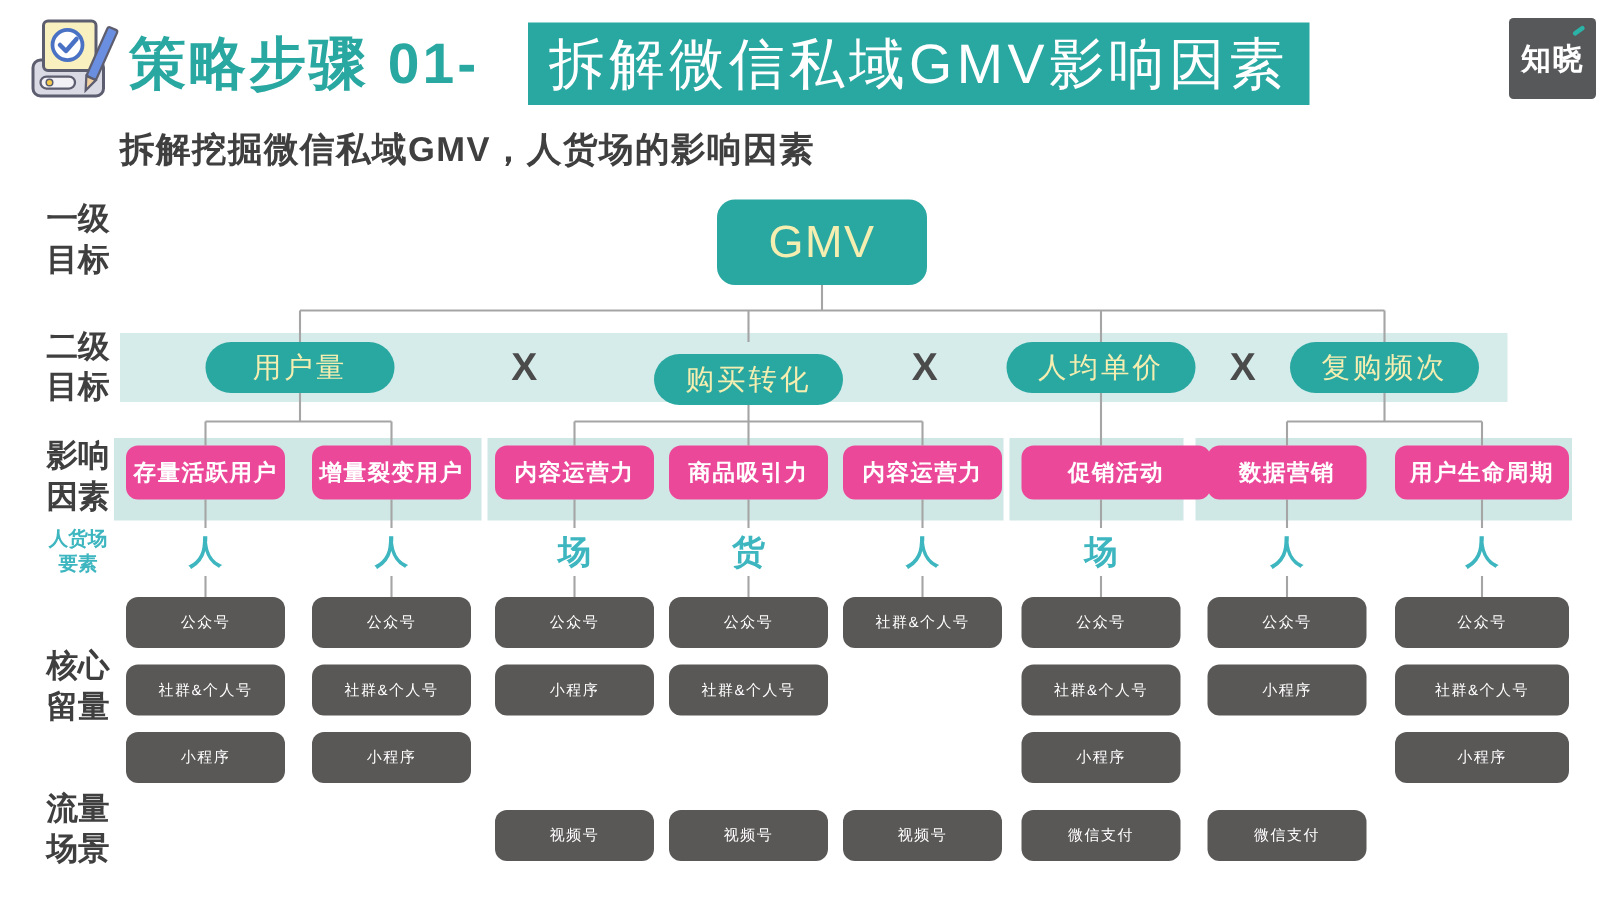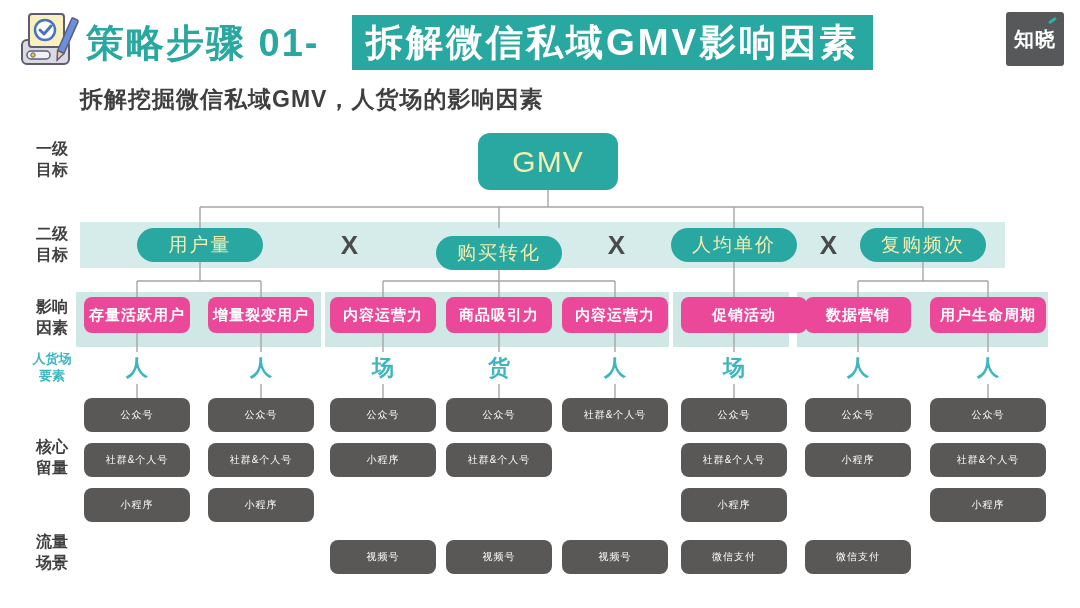--- a/index.html
+++ b/index.html
@@ -8,21 +8,21 @@
     font-family:"Liberation Sans","DejaVu Sans",sans-serif;overflow:hidden;
   }
   .abs{position:absolute;}
   
   .title-prefix{
     position:absolute;left:86px;top:43px;transform:translateY(-50%);
     color:#29a7a1;font-weight:bold;font-size:38px;letter-spacing:2px;white-space:nowrap;
   }
   .title-highlight{
     position:absolute;left:352px;top:15px;height:55px;display:flex;align-items:center;
-    background:#29a7a1;color:#ffffff;font-weight:bold;font-size:37px;
+    background:#29a7a1;color:#ffffff;font-weight:normal;font-size:37px;
     letter-spacing:3px;padding:0 14px;white-space:nowrap;
   }
   .subtitle{
     position:absolute;left:80px;top:84px;color:#3f3f3f;font-weight:bold;
     font-size:23px;letter-spacing:1px;white-space:nowrap;
   }
   .logo{
     position:absolute;left:1006px;top:12px;width:58px;height:54px;background:#57585a;
     border-radius:3px;display:flex;align-items:center;justify-content:center;
   }
@@ -45,21 +45,21 @@
   .factor{
     position:absolute;height:36px;background:#ec4899;border-radius:8px;color:#ffffff;
     font-weight:bold;font-size:15px;letter-spacing:1px;display:flex;align-items:center;justify-content:center;white-space:nowrap;
   }
   .elem{position:absolute;color:#3db6c0;font-size:22px;font-weight:bold;}
   .dark-box{
     position:absolute;height:34px;background:#5a5857;border-radius:8px;color:#ffffff;
     font-size:10px;letter-spacing:1px;display:flex;align-items:center;justify-content:center;white-space:nowrap;
   }
   .row-label{
-    position:absolute;color:#3f3f3f;font-weight:bold;font-size:16px;line-height:1.3;
+    position:absolute;color:#3f3f3f;font-weight:bold;font-size:21px;line-height:1.3;
     text-align:center;white-space:pre-line;transform:translate(-50%,-50%);
   }
   .row-label.teal{color:#3db6c0;font-size:13px;}
   .lines-svg{position:absolute;left:0;top:0;pointer-events:none;}
   .lines-svg line{stroke:#a5a5a5;stroke-width:1.4;}
 </style>
 </head>
 <body>
 
 <div class="canvas" id="canvas">

